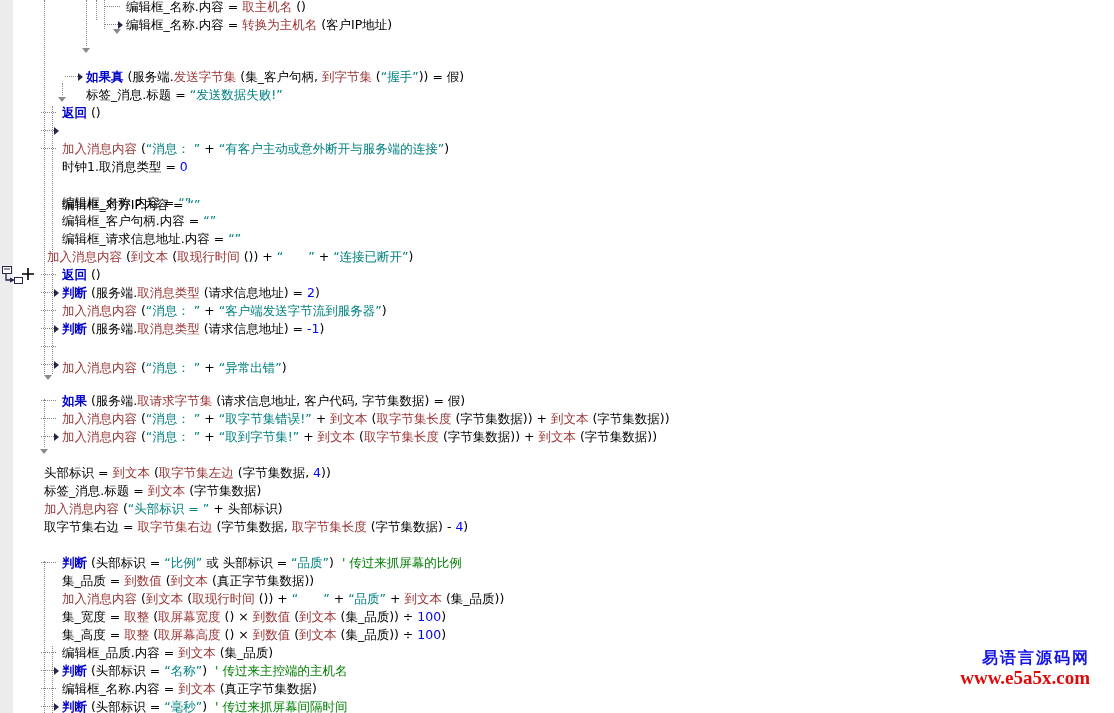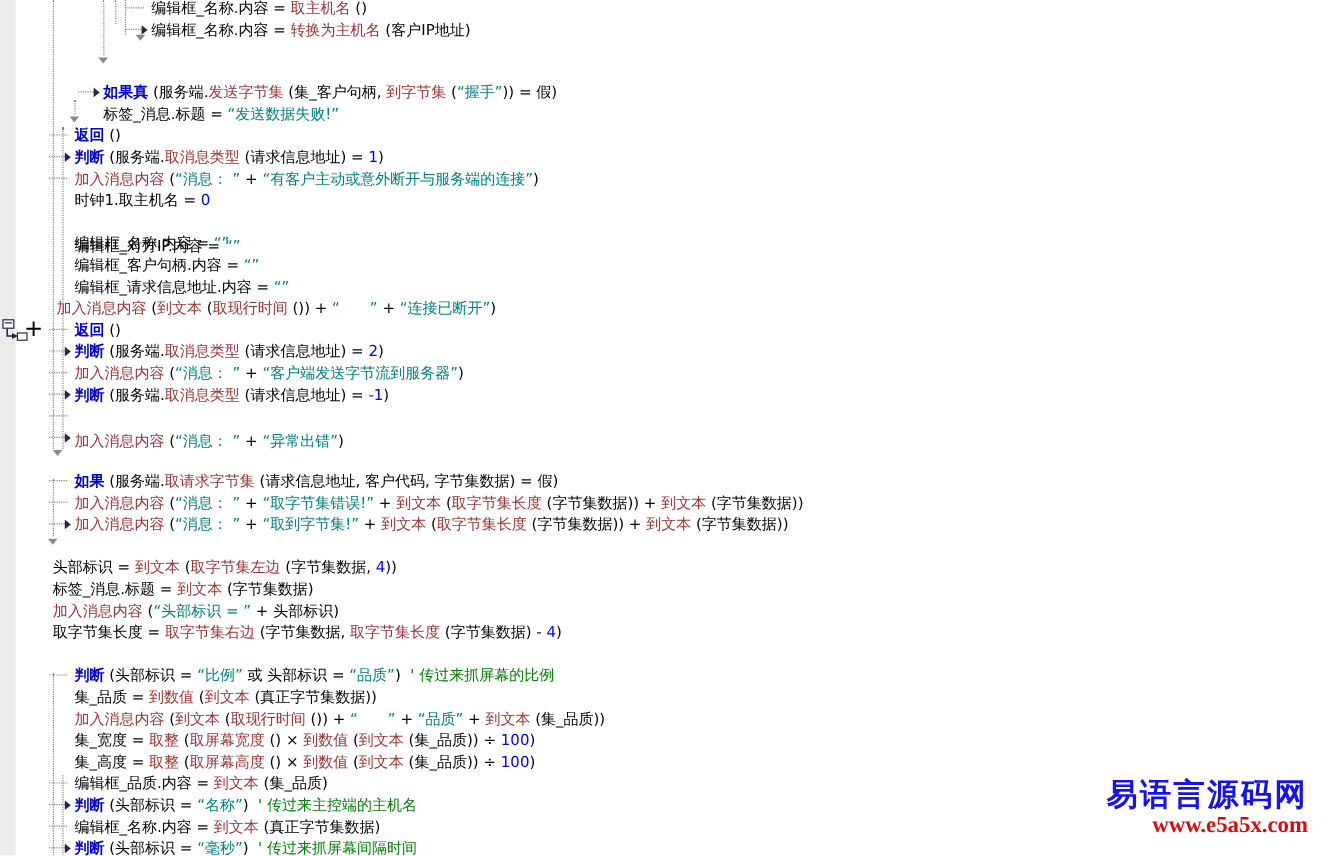--- a/index.html
+++ b/index.html
@@ -20,21 +20,21 @@
   .mtri{position:absolute;top:4px;width:0;height:0;
     border-top:4px solid transparent;border-bottom:4px solid transparent;
     border-left:5px solid #26264a;}
   .t-p{color:var(--plain,#000);}
   .t-k{color:var(--kw,#0000cc);font-weight:bold;}
   .t-f{color:var(--fn,#993333);}
   .t-s{color:var(--str,#008080);}
   .t-n{color:var(--num,#0000ff);}
   .t-c{color:var(--cmt,#007f00);}
   #watermark{position:absolute;right:24px;top:650px;text-align:right;line-height:1.0;}
-  #watermark .wm-title{font-size:26px;font-weight:bold;letter-spacing:2px;color:var(--wm-title,#1414e6);font-family:"DejaVu Sans",sans-serif;}
+  #watermark .wm-title{font-size:16px;font-weight:bold;letter-spacing:2px;color:var(--wm-title,#1414e6);font-family:"DejaVu Sans",sans-serif;}
   #watermark .wm-url{font-size:19px;font-weight:bold;color:var(--wm-url,#dd0a0a);font-family:"Liberation Serif",serif;margin-top:2px;}
   #drag-cursor{position:absolute;left:1px;top:263px;}
 </style>
 </head>
 <body>
 
 <div id="editor">
   <div id="margin-strip"></div>
 
   <svg id="drag-cursor" width="34" height="26" viewBox="0 0 34 26">
@@ -59,41 +59,41 @@
       <div class="down-arrow" style="left: 113px; top: 29px;"></div>
       <div class="down-arrow" style="left: 82px; top: 48px;"></div>
       <div class="down-arrow" style="left: 58px; top: 97px;"></div>
       <div class="down-arrow" style="left: 44px; top: 375px;"></div>
       <div class="down-arrow" style="left: 40px; top: 449px;"></div>
       <div class="code-line" style="top: -1px; text-decoration: underline;"><div class="mline" style="left: 105px;"></div><div class="code-text" style="left: 126px;"><span class="t-p">编辑框_名称.内容 = </span><span class="t-f">取主机名</span><span class="t-p"> ()</span></div></div>
       <div class="code-line" style="top: 17px;"><div class="mline" style="left: 105px;"></div><div class="mtri" style="left: 118px;"></div><div class="code-text" style="left: 126px;"><span class="t-p">编辑框_名称.内容 = </span><span class="t-f">转换为主机名</span><span class="t-p"> (客户IP地址)</span></div></div>
       <div class="code-line" style="top: 69px;"><div class="mline" style="left: 65px;"></div><div class="mtri" style="left: 78px;"></div><div class="code-text" style="left: 86px;"><span class="t-k">如果真</span><span class="t-p"> (服务端.</span><span class="t-f">发送字节集</span><span class="t-p"> (集_客户句柄, </span><span class="t-f">到字节集</span><span class="t-p"> (</span><span class="t-s">“握手”</span><span class="t-p">)) = 假)</span></div></div>
       <div class="code-line" style="top: 87px;"><div class="code-text" style="left: 86px;"><span class="t-p">标签_消息.标题 = </span><span class="t-s">“发送数据失败!”</span></div></div>
       <div class="code-line" style="top: 105px;"><div class="mline" style="left: 41px;"></div><div class="code-text" style="left: 62px;"><span class="t-k">返回</span><span class="t-p"> ()</span></div></div>
-      <div class="code-line" style="top: 123px;"><div class="mline" style="left: 41px;"></div><div class="mtri" style="left: 54px;"></div><div class="code-text" style="left: 62px;"><span class="t-k">判断</span><span class="t-p"> (服务端.</span><span class="t-f">取消息类型</span><span class="t-p"> (请求信息地址) = </span><span class="t-n">1</span><span class="t-p">)</span></div></div>
+      <div class="code-line" style="top: 123px;"><div class="mline" style="left: 41px;"></div><div class="mtri" style="left: 54px;"></div></div>
       <div class="code-line" style="top: 141px; padding-left: 20px;"><div class="mline" style="left: 41px;"></div><div class="code-text" style="left: 62px;"><span class="t-f">加入消息内容</span><span class="t-p"> (</span><span class="t-s">“消息： ”</span><span class="t-p"> + </span><span class="t-s">“有客户主动或意外断开与服务端的连接”</span><span class="t-p">)</span></div></div>
-      <div class="code-line" style="top: 159px;"><div class="code-text" style="left: 62px;"><span class="t-p">时钟1.取主机名 = </span><span class="t-n">0</span></div></div>
+      <div class="code-line" style="top: 159px;"><div class="code-text" style="left: 62px;"><span class="t-p">时钟1.取消息类型 = </span><span class="t-n">0</span></div></div>
       <div class="code-line" style="top: 177px;"><div class="code-text" style="left: 62px; margin-top: 20px;"><span class="t-p">编辑框_对方IP.内容 = </span><span class="t-s">“”</span></div></div>
       <div class="code-line" style="top: 195px;"><div class="code-text" style="left: 62px;"><span class="t-p">编辑框_名称.内容 = </span><span class="t-s">“”</span></div></div>
       <div class="code-line" style="top: 213px;"><div class="code-text" style="left: 62px;"><span class="t-p">编辑框_客户句柄.内容 = </span><span class="t-s">“”</span></div></div>
       <div class="code-line" style="top: 231px;"><div class="code-text" style="left: 62px;"><span class="t-p">编辑框_请求信息地址.内容 = </span><span class="t-s">“”</span></div></div>
       <div class="code-line" style="top: 249px;"><div class="code-text" style="left: 47px;"><span class="t-f">加入消息内容</span><span class="t-p"> (</span><span class="t-f">到文本</span><span class="t-p"> (</span><span class="t-f">取现行时间</span><span class="t-p"> ()) + </span><span class="t-s">“　　”</span><span class="t-p"> + </span><span class="t-s">“连接已断开”</span><span class="t-p">)</span></div></div>
       <div class="code-line" style="top: 267px;"><div class="mline" style="left: 41px;"></div><div class="code-text" style="left: 62px;"><span class="t-k">返回</span><span class="t-p"> ()</span></div></div>
       <div class="code-line" style="top: 285px;"><div class="mline" style="left: 41px;"></div><div class="mtri" style="left: 54px;"></div><div class="code-text" style="left: 62px;"><span class="t-k">判断</span><span class="t-p"> (服务端.</span><span class="t-f">取消息类型</span><span class="t-p"> (请求信息地址) = </span><span class="t-n">2</span><span class="t-p">)</span></div></div>
       <div class="code-line" style="top: 303px;"><div class="mline" style="left: 41px;"></div><div class="code-text" style="left: 62px;"><span class="t-f">加入消息内容</span><span class="t-p"> (</span><span class="t-s">“消息： ”</span><span class="t-p"> + </span><span class="t-s">“客户端发送字节流到服务器”</span><span class="t-p">)</span></div></div>
       <div class="code-line" style="top: 321px;"><div class="mline" style="left: 41px;"></div><div class="mtri" style="left: 54px;"></div><div class="code-text" style="left: 62px;"><span class="t-k">判断</span><span class="t-p"> (服务端.</span><span class="t-f">取消息类型</span><span class="t-p"> (请求信息地址) = </span><span class="t-n">-1</span><span class="t-p">)</span></div></div>
       <div class="code-line" style="top: 339px;"><div class="mline" style="left: 41px;"></div><div class="code-text" style="left: 62px; margin-top: 21px;"><span class="t-f">加入消息内容</span><span class="t-p"> (</span><span class="t-s">“消息： ”</span><span class="t-p"> + </span><span class="t-s">“异常出错”</span><span class="t-p">)</span></div></div>
       <div class="code-line" style="top: 357px;"><div class="mline" style="left: 41px;"></div><div class="mtri" style="left: 54px;"></div><div class="code-text" style="left: 62px;"></div></div>
       <div class="code-line" style="top: 393px;"><div class="mline" style="left: 41px;"></div><div class="code-text" style="left: 62px;"><span class="t-k">如果</span><span class="t-p"> (服务端.</span><span class="t-f">取请求字节集</span><span class="t-p"> (请求信息地址, 客户代码, 字节集数据) = 假)</span></div></div>
       <div class="code-line" style="top: 411px;"><div class="mline" style="left: 41px;"></div><div class="code-text" style="left: 62px;"><span class="t-f">加入消息内容</span><span class="t-p"> (</span><span class="t-s">“消息： ”</span><span class="t-p"> + </span><span class="t-s">“取字节集错误!”</span><span class="t-p"> + </span><span class="t-f">到文本</span><span class="t-p"> (</span><span class="t-f">取字节集长度</span><span class="t-p"> (字节集数据)) + </span><span class="t-f">到文本</span><span class="t-p"> (字节集数据))</span></div></div>
       <div class="code-line" style="top: 429px;"><div class="mline" style="left: 41px;"></div><div class="mtri" style="left: 54px;"></div><div class="code-text" style="left: 62px;"><span class="t-f">加入消息内容</span><span class="t-p"> (</span><span class="t-s">“消息： ”</span><span class="t-p"> + </span><span class="t-s">“取到字节集!”</span><span class="t-p"> + </span><span class="t-f">到文本</span><span class="t-p"> (</span><span class="t-f">取字节集长度</span><span class="t-p"> (字节集数据)) + </span><span class="t-f">到文本</span><span class="t-p"> (字节集数据))</span></div></div>
       <div class="code-line" style="top: 465px;"><div class="code-text" style="left: 44px;"><span class="t-p">头部标识 = </span><span class="t-f">到文本</span><span class="t-p"> (</span><span class="t-f">取字节集左边</span><span class="t-p"> (字节集数据, </span><span class="t-n">4</span><span class="t-p">))</span></div></div>
       <div class="code-line" style="top: 483px;"><div class="code-text" style="left: 44px;"><span class="t-p">标签_消息.标题 = </span><span class="t-f">到文本</span><span class="t-p"> (字节集数据)</span></div></div>
       <div class="code-line" style="top: 501px;"><div class="code-text" style="left: 44px;"><span class="t-f">加入消息内容</span><span class="t-p"> (</span><span class="t-s">“头部标识 = ”</span><span class="t-p"> + 头部标识)</span></div></div>
-      <div class="code-line" style="top: 519px;"><div class="code-text" style="left: 44px;"><span class="t-p">取字节集长度 = </span><span class="t-f">取字节集右边</span><span class="t-p"> (字节集数据, </span><span class="t-f">取字节集长度</span><span class="t-p"> (字节集数据) - </span><span class="t-n">4</span><span class="t-p">)</span></div></div>
+      <div class="code-line" style="top: 519px;"><div class="code-text" style="left: 44px;"><span class="t-p">取字节集右边 = </span><span class="t-f">取字节集右边</span><span class="t-p"> (字节集数据, </span><span class="t-f">取字节集长度</span><span class="t-p"> (字节集数据) - </span><span class="t-n">4</span><span class="t-p">)</span></div></div>
       <div class="code-line" style="top: 555px;"><div class="mline" style="left: 41px;"></div><div class="code-text" style="left: 62px;"><span class="t-k">判断</span><span class="t-p"> (头部标识 = </span><span class="t-s">“比例”</span><span class="t-p"> 或 头部标识 = </span><span class="t-s">“品质”</span><span class="t-p">)  </span><span class="t-c">' 传过来抓屏幕的比例</span></div></div>
       <div class="code-line" style="top: 573px; padding-left: 40px;"><div class="code-text" style="left: 62px;"><span class="t-p">集_品质 = </span><span class="t-f">到数值</span><span class="t-p"> (</span><span class="t-f">到文本</span><span class="t-p"> (真正字节集数据))</span></div></div>
       <div class="code-line" style="top: 591px;"><div class="code-text" style="left: 62px;"><span class="t-f">加入消息内容</span><span class="t-p"> (</span><span class="t-f">到文本</span><span class="t-p"> (</span><span class="t-f">取现行时间</span><span class="t-p"> ()) + </span><span class="t-s">“　　”</span><span class="t-p"> + </span><span class="t-s">“品质”</span><span class="t-p"> + </span><span class="t-f">到文本</span><span class="t-p"> (集_品质))</span></div></div>
       <div class="code-line" style="top: 609px;"><div class="code-text" style="left: 62px;"><span class="t-p">集_宽度 = </span><span class="t-f">取整</span><span class="t-p"> (</span><span class="t-f">取屏幕宽度</span><span class="t-p"> () × </span><span class="t-f">到数值</span><span class="t-p"> (</span><span class="t-f">到文本</span><span class="t-p"> (集_品质)) ÷ </span><span class="t-n">100</span><span class="t-p">)</span></div></div>
       <div class="code-line" style="top: 627px;"><div class="code-text" style="left: 62px;"><span class="t-p">集_高度 = </span><span class="t-f">取整</span><span class="t-p"> (</span><span class="t-f">取屏幕高度</span><span class="t-p"> () × </span><span class="t-f">到数值</span><span class="t-p"> (</span><span class="t-f">到文本</span><span class="t-p"> (集_品质)) ÷ </span><span class="t-n">100</span><span class="t-p">)</span></div></div>
       <div class="code-line" style="top: 645px;"><div class="mline" style="left: 41px;"></div><div class="code-text" style="left: 62px;"><span class="t-p">编辑框_品质.内容 = </span><span class="t-f">到文本</span><span class="t-p"> (集_品质)</span></div></div>
       <div class="code-line" style="top: 663px;"><div class="mline" style="left: 41px;"></div><div class="mtri" style="left: 54px;"></div><div class="code-text" style="left: 62px;"><span class="t-k">判断</span><span class="t-p"> (头部标识 = </span><span class="t-s">“名称”</span><span class="t-p">)  </span><span class="t-c">' 传过来主控端的主机名</span></div></div>
       <div class="code-line" style="top: 681px;"><div class="mline" style="left: 41px;"></div><div class="code-text" style="left: 62px;"><span class="t-p">编辑框_名称.内容 = </span><span class="t-f">到文本</span><span class="t-p"> (真正字节集数据)</span></div></div>
       <div class="code-line" style="top: 699px;"><div class="mline" style="left: 41px;"></div><div class="mtri" style="left: 54px;"></div><div class="code-text" style="left: 62px;"><span class="t-k">判断</span><span class="t-p"> (头部标识 = </span><span class="t-s">“毫秒”</span><span class="t-p">)  </span><span class="t-c">' 传过来抓屏幕间隔时间</span></div></div>
     </div>

